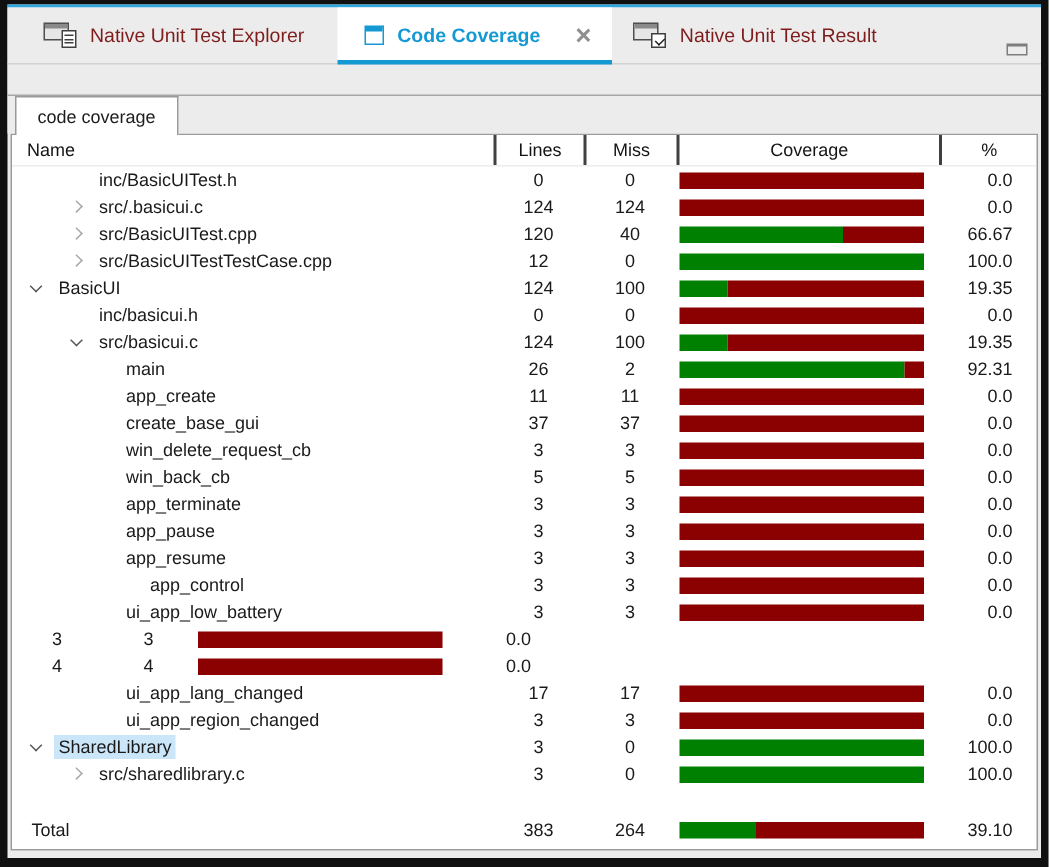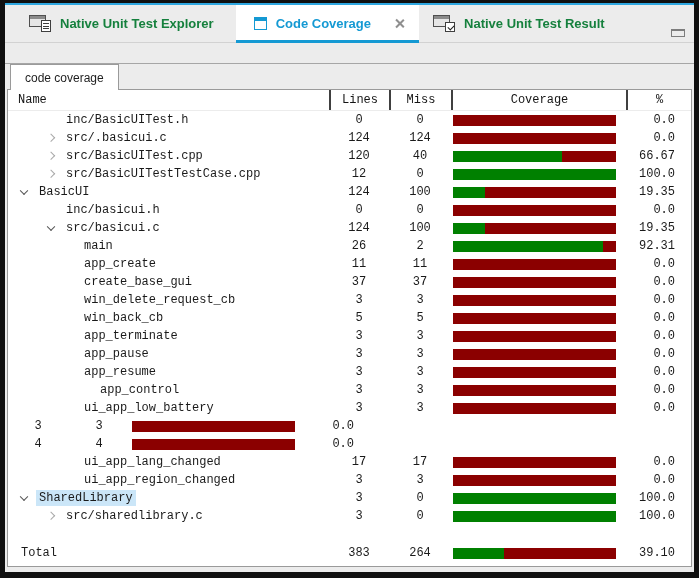--- a/index.html
+++ b/index.html
@@ -19,22 +19,22 @@
   
   .tabbar {
     height:38px; flex:0 0 auto;
     background:#ececec;
     border-bottom:1px solid #d2d2d2;
     display:flex; align-items:stretch;
     position:relative;
   }
   .etab {
     display:flex; align-items:center; column-gap:9px;
-    font-size:13px; color:#15803d;
-    position:relative; cursor:default;font-weight:bold;
+    font-size:13px; color:#7f1d1d;
+    position:relative; cursor:default;
   }
   .etab-1 { padding:0 22px 0 24px; }
   .etab-2 { padding:0 14px 0 18px; background:#fff; }
   .etab-3 { padding:0 46px 0 14px; }
   .etab.active { color:#1499d3; font-weight:bold; }
   .etab.active::after {
     content:''; position:absolute; left:0; right:0; bottom:-1px;
     height:3px; background:#1499d3; z-index:2;
   }
 
@@ -98,21 +98,21 @@
     display:flex; align-items:center;
     font-size:12px; color:#1d1d1d;
     z-index:3; cursor:default;
   }
 
   
   .panel {
     flex:1; margin:0 2px 5px 2px;
     background:#fff; border:1px solid #9a9a9a;
     display:flex; flex-direction:column;
-    overflow:hidden; position:relative; z-index:1;font-family:Liberation Mono, monospace;
+    overflow:hidden; position:relative; z-index:1;
   }
   .thead {
     height:21px; flex:0 0 auto;
     display:flex; align-items:center;
     font-size:12px; color:#141414;
     border-bottom:1px solid #ececec;
   }
   .thead .hcell { height:100%; display:flex; align-items:center; justify-content:center; }
   .thead .hname { flex:1; justify-content:flex-start; padding-left:10px; }
   .thead .hsep { border-left:2px solid #404040; }

